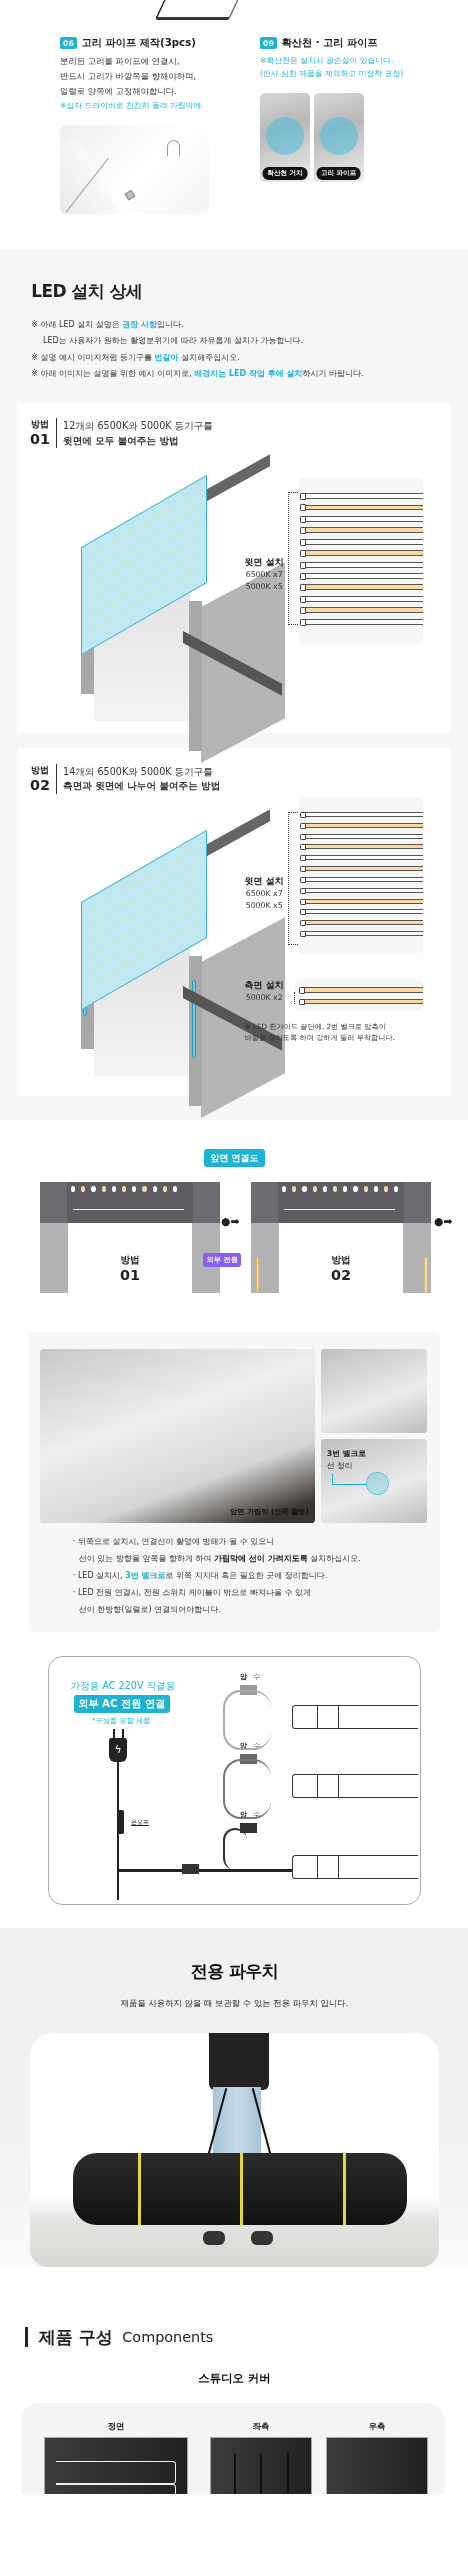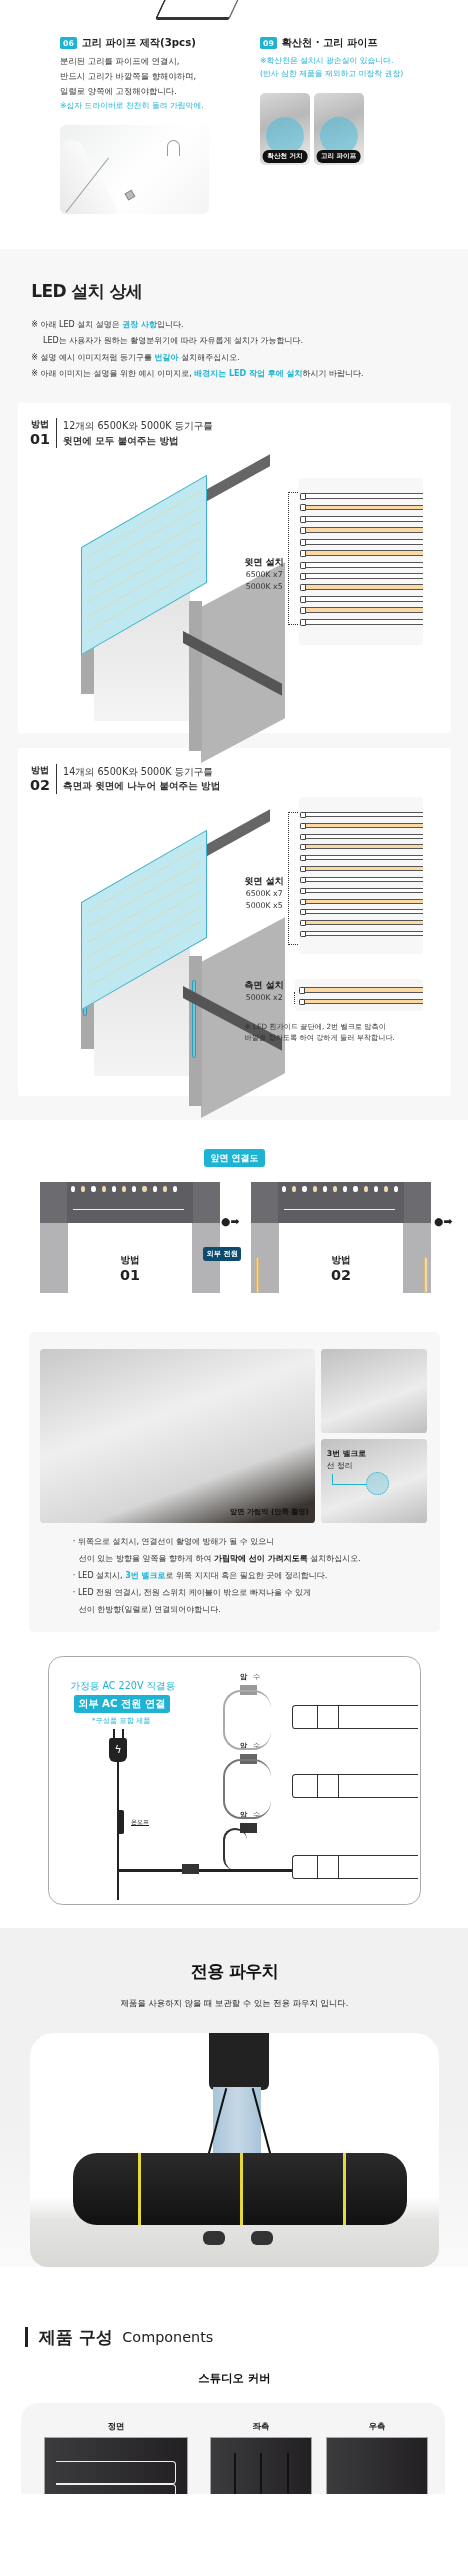--- a/index.html
+++ b/index.html
@@ -16,21 +16,21 @@
   .step-title { display: flex; align-items: center; gap: 4.8px; font-size: 10.2px; font-weight: bold; color: #222; margin-bottom: 3.6px; }
   .badge-num { display: inline-block; background: #1fb3d3; color: #fff; font-size: 7.8px; font-weight: bold; padding: 1.8px 3px; border-radius: 1.8px; }
   .step-desc { font-size: 8.4px; line-height: 15px; color: #333; }
   .step-note { font-size: 7.8px; line-height: 13.2px; color: #1fb3d3; }
   .photo-box { margin-top: 13.2px; width: 149px; height: 89px; border-radius: 6px; background: linear-gradient(135deg, #eef0f0, #ffffff 55%, #f4f4f4); position: relative; overflow: hidden; }
   .photo-box .pipe { position: absolute; left: -12px; top: 18px; width: 54px; height: 90px; background: linear-gradient(90deg,#e8e8e8,#fafafa); transform: rotate(-30deg); border-radius: 12px; }
   .photo-box .hook-rod { position: absolute; left: 48px; top: 33px; width: 1.2px; height: 69px; background: #999; transform: rotate(38deg); transform-origin: top; }
   .photo-box .hook-curve { position: absolute; left: 107px; top: 15px; width: 13.2px; height: 15.6px; border: 1.2px solid #999; border-bottom: none; border-radius: 7.2px 7.2px 0 0; }
   .photo-box .clamp { position: absolute; left: 66px; top: 66px; width: 8.4px; height: 8.4px; background: #bbb; border: 0.6px solid #888; transform: rotate(-30deg); }
   .photo-pair { margin-top: 13.2px; display: flex; gap: 3.6px; }
-  .photo-sm { width: 50px; height: 72px; border-radius: 4.8px; position: relative; overflow: hidden; background: linear-gradient(160deg,#d8d8d8,#b8b8b8 40%,#efefef); }
+  .photo-sm { width: 50px; height: 89px; border-radius: 4.8px; position: relative; overflow: hidden; background: linear-gradient(160deg,#d8d8d8,#b8b8b8 40%,#efefef); }
   .photo-sm .hl { position: absolute; left: 6px; top: 24px; width: 38px; height: 38px; border-radius: 50%; background: rgba(72,190,220,0.55); }
   .photo-sm .cap { position: absolute; left: 50%; bottom: 2.4px; transform: translateX(-50%); background: #111; color: #fff; font-size: 6.6px; font-weight: bold; border-radius: 6px; padding: 1.8px 4.8px; white-space: nowrap; }
 
   
   .led-section { background: #f7f7f7; padding: 31px 18px 24px 18px; }
   .led-title { font-size: 17px; font-weight: bold; color: #222; margin-left: 13.2px; margin-bottom: 15.6px; letter-spacing: -0.6px; }
   .notes p { font-size: 8px; line-height: 12.6px; color: #333; margin-left: 13.2px; }
   .notes p.indent { margin-left: 25px; margin-bottom: 4.8px; }
   .notes p + p { margin-top: 3.6px; }
   .notes .hl { color: #1fb3d3; font-weight: bold; }
@@ -76,21 +76,21 @@
   .frame .beam .inner { position: absolute; left: 27px; right: 27px; top: 0; height: 41px; background: #5e5e62; }
   .frame .leg { position: absolute; top: 41px; width: 28px; height: 70px; background: #b3b3b6; }
   .frame .leg.l { left: 0; } .frame .leg.r { right: 0; }
   .frame .label { position: absolute; left: 0; right: 0; top: 72px; font-weight: bold; color: #222; }
   .frame .label .a { font-size: 9.6px; display: block; }
   .frame .label .b { font-size: 14.4px; display: block; }
   .bulbs { position: absolute; left: 31px; top: 3.6px; display: flex; gap: 6px; }
   .bulb { width: 4.2px; height: 6px; border-radius: 50%; background: #fff; }
   .bulb.warm { background: #f0d9a8; }
   .bus { position: absolute; left: 33px; top: 26.4px; width: 111px; height: 1.2px; background: #eee; }
-  .ext-power { position: absolute; left: 203px; top: 65px; background: #0c4a6e; color: #fff; font-size: 7.2px; font-weight: bold; padding: 1.8px 3.6px; border-radius: 2.4px; }
+  .ext-power { position: absolute; left: 203px; top: 71px; background: #8b5cf6; color: #fff; font-size: 7.2px; font-weight: bold; padding: 1.8px 3.6px; border-radius: 2.4px; }
   .arrow-dot { position: absolute; font-size: 10.8px; color: #222; font-weight: bold; }
 
   
   .photo-panel { margin: 18px 29px 0 29px; background: #f7f7f7; border-radius: 4.8px; padding: 17px 10.8px 14.4px 10.8px; }
   .photos { display: flex; gap: 6px; }
   .photo-big { width: 275px; height: 174px; border-radius: 3.6px; position: relative; background: linear-gradient(160deg,#c8c8c8,#efefef 40%,#d6d6d6 70%,#3a3530 92%); overflow: hidden; }
   .photo-big .cap { position: absolute; right: 6px; bottom: 6px; font-size: 7.2px; font-weight: bold; color: #111; }
   .photo-col { display: flex; flex-direction: column; gap: 6px; }
   .photo-right { width: 106px; height: 84px; border-radius: 3.6px; background: linear-gradient(160deg,#c0c0c0,#ececec 60%,#bdbdbd); position: relative; overflow: hidden; }
   .photo-right .t1 { position: absolute; left: 6px; top: 8.4px; font-size: 7.8px; font-weight: bold; color: #222; }

